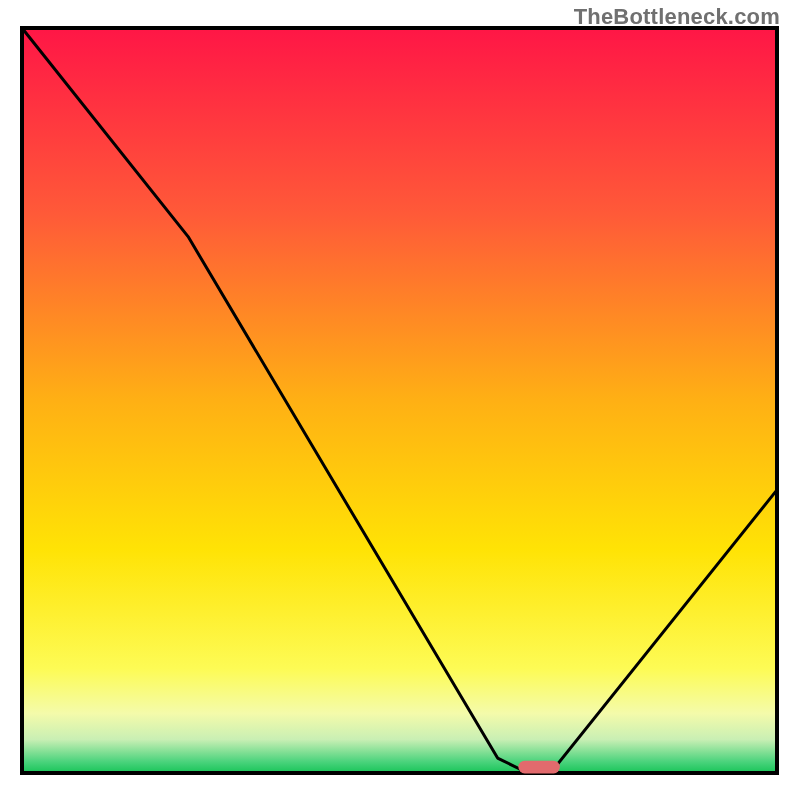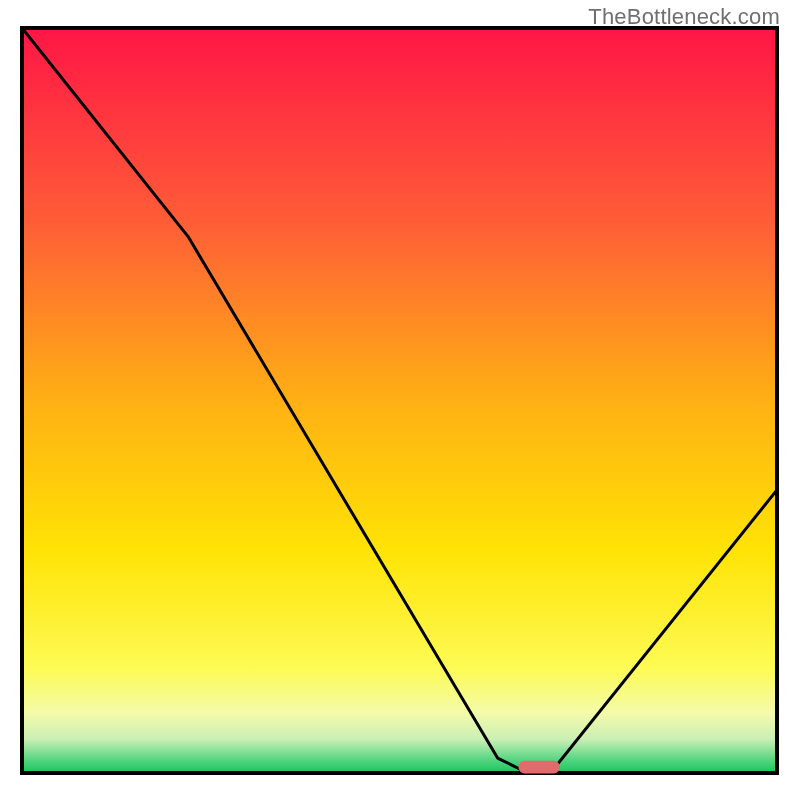--- a/index.html
+++ b/index.html
@@ -17,21 +17,21 @@
   }
   svg {
     display: block;
   }
   .watermark {
     position: absolute;
     top: 4px;
     right: 20px;
     font-family: Arial, Helvetica, sans-serif;
     font-size: 22px;
-    font-weight: 400;
+    font-weight: 700;
     color: #707070;
     letter-spacing: 0.2px;
     user-select: none;
   }
 </style>
 </head>
 <body>
 
 <div class="chart-wrap">
   <svg id="chart-svg" width="800" height="800" viewBox="0 0 800 800">

